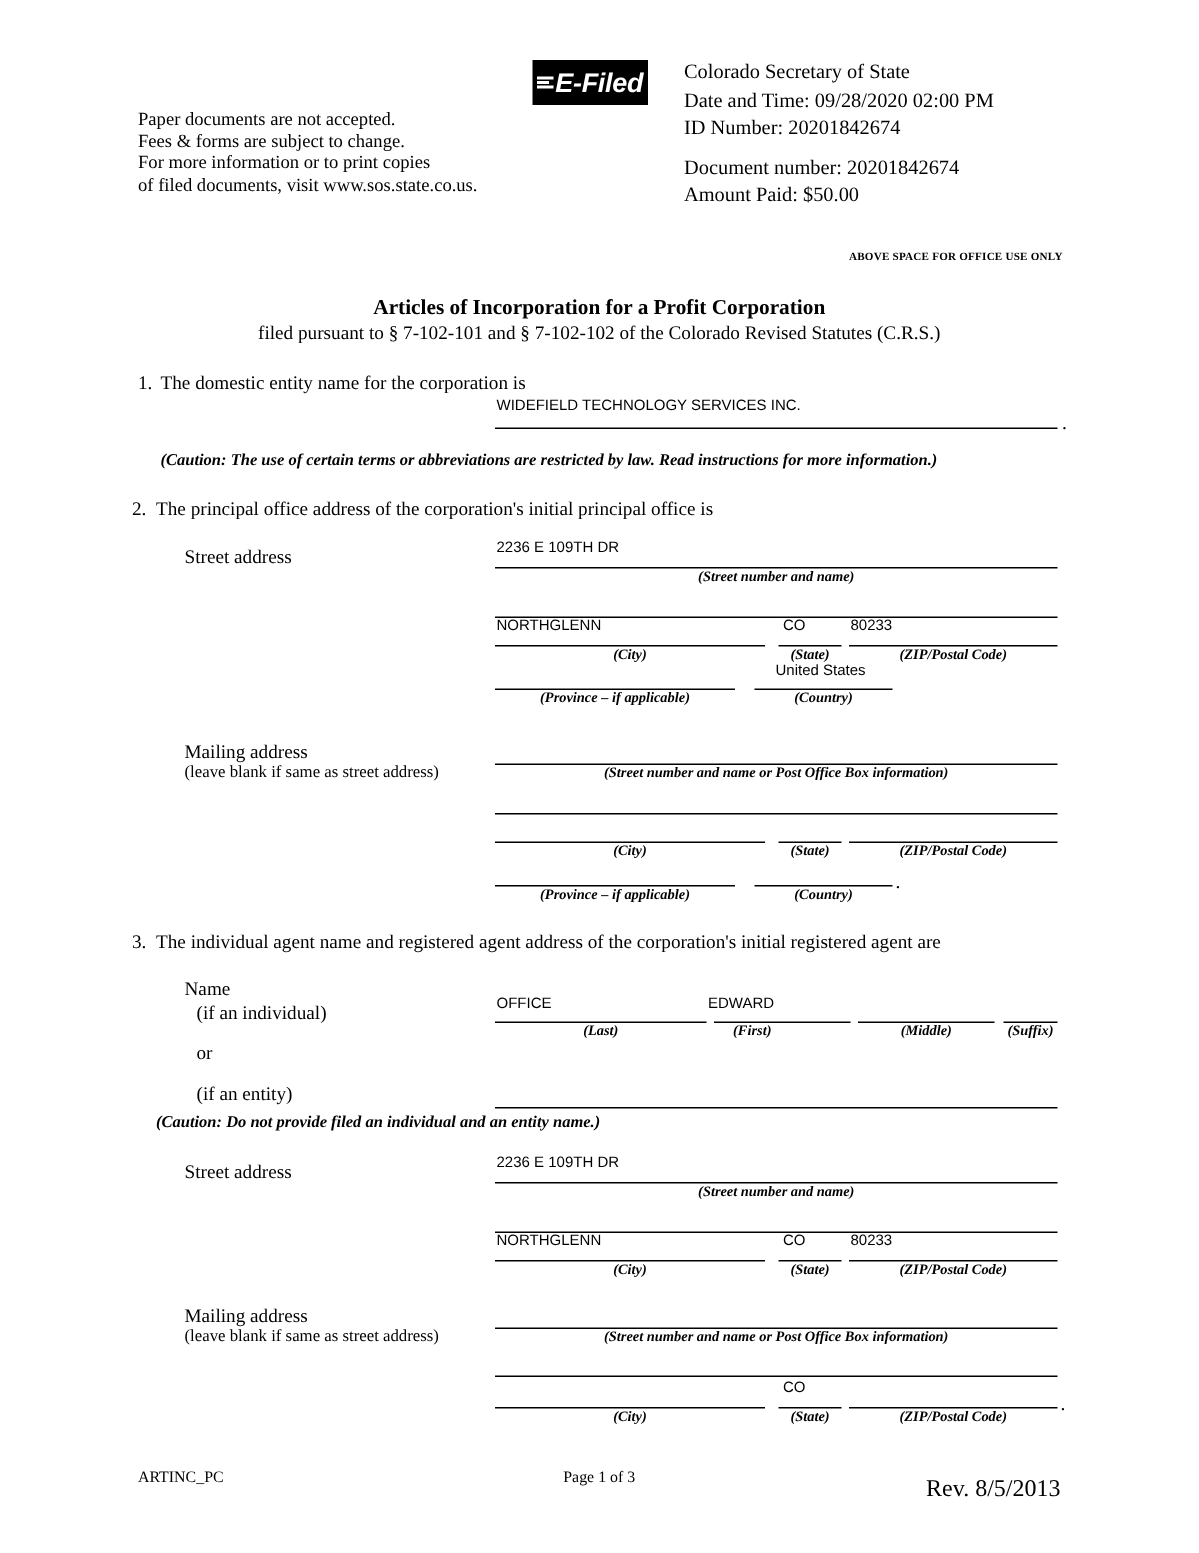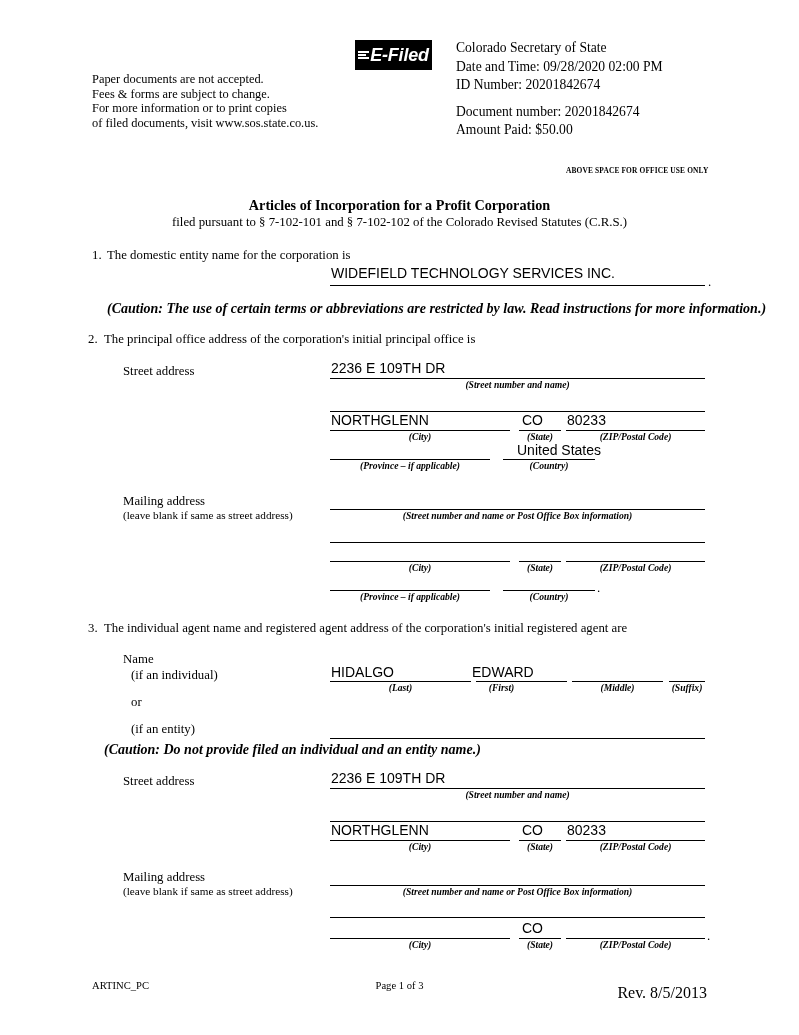--- a/index.html
+++ b/index.html
@@ -105,35 +105,35 @@
   .label {
     position: absolute;
     font-size: 12.8px;
   }
   .label .sub {
     display: block;
     font-size: 11.2px;
   }
   .caution {
     position: absolute;
-    font-size: 14px;
+    font-size: 11px;
     font-style: italic;
     font-weight: bold;
   }
 
   
   .fline {
     position: absolute;
     border-bottom: 1.3px solid #000000;
     height: 0;
   }
   .fval {
     position: absolute;
     font-family: "Liberation Sans", sans-serif;
-    font-size: 14px;
+    font-size: 10px;
     white-space: nowrap;
   }
   .fcap {
     position: absolute;
     font-size: 9.6px;
     font-style: italic;
     font-weight: bold;
     text-align: center;
     white-space: nowrap;
   }
@@ -275,21 +275,21 @@
   <div class="period" style="left:597px; top:580px;">.</div>
 
   <div class="item-no" style="left:88px; top:621px;">3.</div>
   <div class="label" style="left:104px; top:621px;">The individual agent name and registered agent address of the corporation's initial registered agent are</div>
 
   <div class="label" style="left:123px; top:652px;">
     <span>Name</span>
   </div>
   <div class="label" style="left:131px; top:668px;">(if an individual)</div>
 
-  <div class="fval" style="left:331px; top:664px;">HIDALGO</div>
+  <div class="fval" style="left:331px; top:664px;">OFFICE</div>
   <div class="fline" style="left:330px; top:681px; width:141px;"></div>
   <div class="fcap" style="left:330px; top:682px; width:141px;">(Last)</div>
 
   <div class="fval" style="left:472px; top:664px;">EDWARD</div>
   <div class="fline" style="left:476px; top:681px; width:91px;"></div>
   <div class="fcap" style="left:456px; top:682px; width:91px;">(First)</div>
 
   <div class="fval" style="left:573px; top:664px;"></div>
   <div class="fline" style="left:572px; top:681px; width:91px;"></div>
   <div class="fcap" style="left:572px; top:682px; width:91px;">(Middle)</div>

